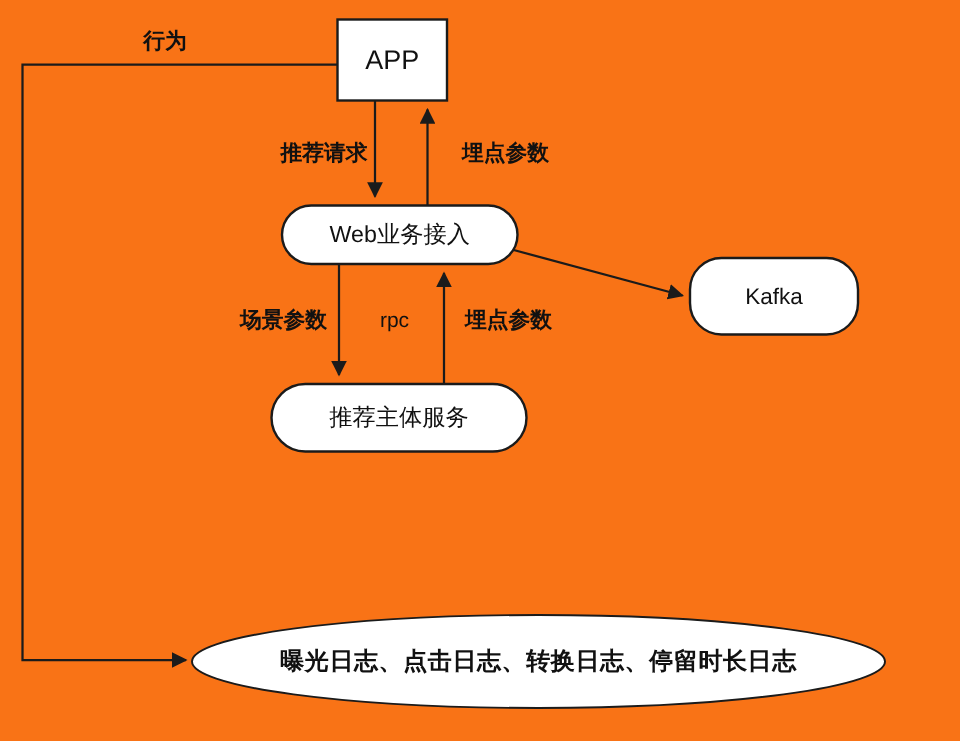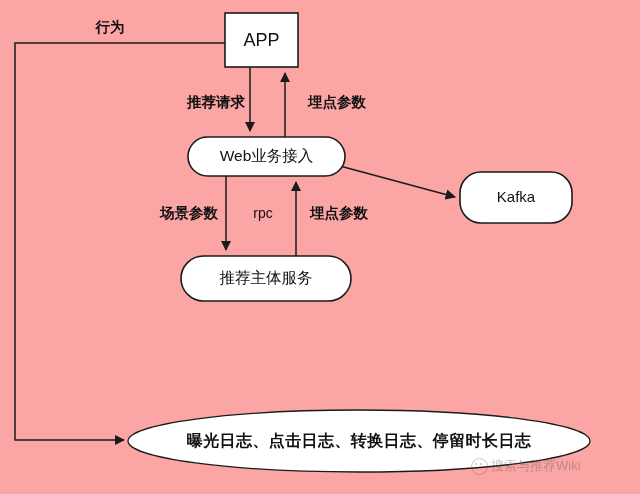--- a/index.html
+++ b/index.html
@@ -7,21 +7,21 @@
     padding: 0;
     background: #ffffff;
   }
   body {
     font-family: "Liberation Sans", "DejaVu Sans", sans-serif;
   }
   #canvas {
     position: relative;
     width: 640px;
     height: 494px;
-    background: #fca5a5;
+    background: #f97316;
     overflow: hidden;
   }
   #diagram-svg {
     position: absolute;
     left: 0;
     top: 0;
     width: 640px;
     height: 494px;
   }
   .node-shape {
@@ -172,18 +172,14 @@
       <rect class="node-shape" x="181" y="256" width="170" height="45" rx="22.5" ry="22.5"></rect>
       <text class="node-label label-node-cn" x="266" y="279">推荐主体服务</text>
     </g>
 
     <g>
       <ellipse class="node-shape-thin" cx="359" cy="441" rx="231" ry="31"></ellipse>
       <text class="node-label label-log" x="359" y="442">曝光日志、点击日志、转换日志、停留时长日志</text>
     </g>
   </svg>
 
-  <div id="watermark">
-    <span class="wm-logo"></span>
-    <span class="wm-text">搜索与推荐Wiki</span>
-  </div>
 
 </div>
 
 </body></html>

